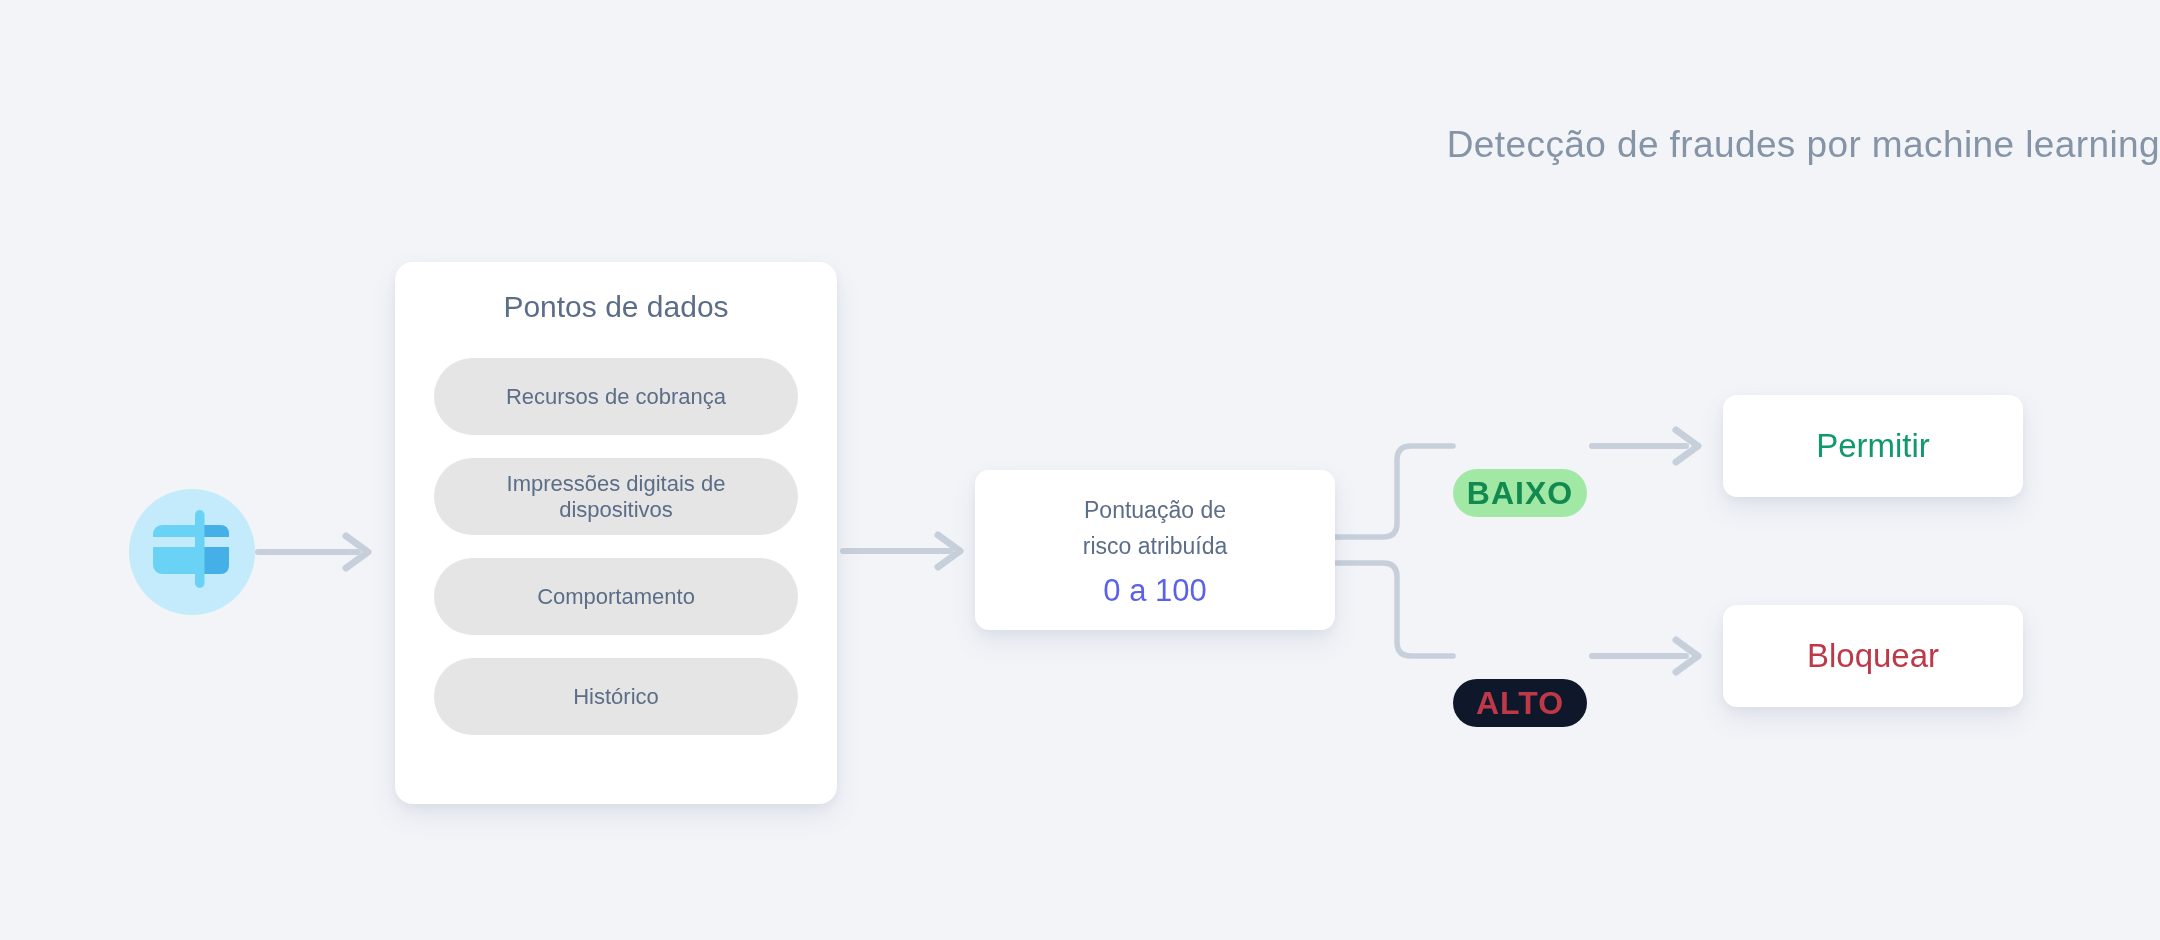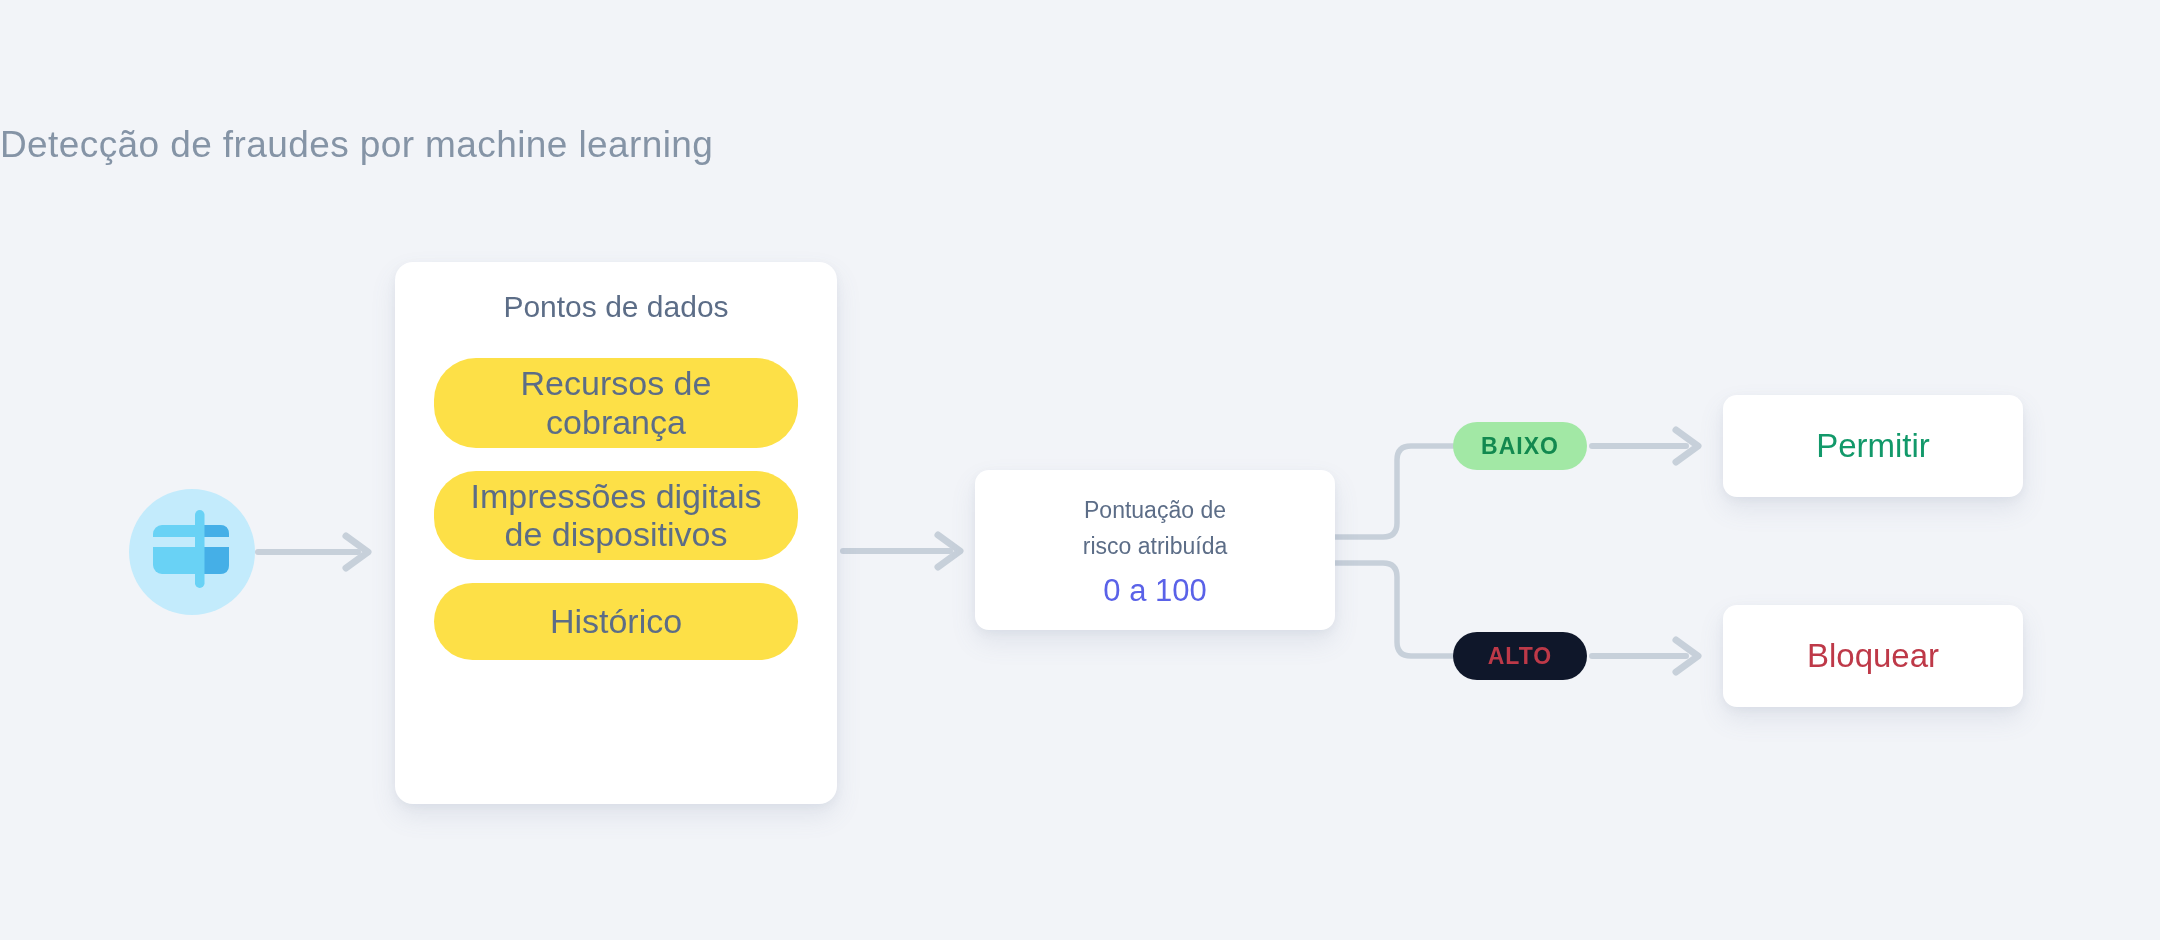--- a/index.html
+++ b/index.html
@@ -6,21 +6,21 @@
   body{
     width:2160px;height:940px;
     background:#F2F4F8;
     font-family:"Liberation Sans","DejaVu Sans",sans-serif;
     overflow:hidden;
   }
   .canvas{position:relative;width:2160px;height:940px;background:#F2F4F8;}
 
   .diagram-title{
     position:absolute;left:0;right:0;top:124px;
-    text-align:left;
+    text-align:right;
     font-size:37px;font-weight:400;letter-spacing:.4px;
     color:#8594A6;
   }
 
   
   .connectors{position:absolute;left:0;top:0;width:2160px;height:940px;pointer-events:none;}
 
   
   .input-circle{
     position:absolute;left:129px;top:489px;width:126px;height:126px;
@@ -36,40 +36,40 @@
   .datapoints-card{left:395px;top:262px;width:442px;height:542px;border-radius:18px;}
   .datapoints-title{
     position:absolute;left:0;right:0;top:28px;text-align:center;
     font-size:30px;color:#5C6D87;
   }
   .pill-list{
     position:absolute;left:39px;right:39px;top:96px;
     display:flex;flex-direction:column;gap:23px;
   }
   .pill{
-    background:#fde047;border-radius:42px;
+    background:#e5e5e5;border-radius:42px;
     min-height:77px;box-sizing:border-box;padding:6px 18px;
     display:flex;align-items:center;justify-content:center;
     text-align:center;
-    font-size:34px;line-height:1.14;color:#5C6D87;
+    font-size:22px;line-height:1.14;color:#5C6D87;
   }
 
   
   .score-card{
     left:975px;top:470px;width:360px;height:160px;border-radius:14px;
     display:flex;flex-direction:column;align-items:center;justify-content:center;
   }
   .score-line{font-size:23px;line-height:36px;color:#5C6D87;text-align:center;}
   .score-range{font-size:31px;line-height:36px;margin-top:9px;color:#5A62E8;text-align:center;}
 
   
   .badge{
     position:absolute;width:134px;height:48px;border-radius:24px;
     display:flex;align-items:center;justify-content:center;
-    font-size:23px;font-weight:700;letter-spacing:1px;
+    font-size:32px;font-weight:700;letter-spacing:1px;margin-top:47px;
   }
   .badge-low{left:1453px;top:422px;background:#A2E8A5;color:#12894F;}
   .badge-high{left:1453px;top:632px;background:#0f172a;color:#BD3948;}
 
   
   .action-card{
     width:300px;height:102px;border-radius:14px;
     display:flex;align-items:center;justify-content:center;
     font-size:33px;font-weight:500;
   }
@@ -117,20 +117,21 @@
       <rect x="24" y="48" width="76" height="10" fill="#C3EBFC"></rect>
       <rect x="66" y="21" width="9.5" height="78" rx="4.75" fill="#69D2F5"></rect>
     </svg>
   </div>
 
   <div class="card datapoints-card">
     <div class="datapoints-title">Pontos de dados</div>
     <div class="pill-list">
       <div class="pill">Recursos de cobrança</div>
       <div class="pill">Impressões digitais de dispositivos</div>
+      <div class="pill">Comportamento</div>
       <div class="pill">Histórico</div>
     </div>
   </div>
 
   <div class="card score-card">
     <div class="score-line">Pontuação de</div>
     <div class="score-line">risco atribuída</div>
     <div class="score-range">0 a 100</div>
   </div>
 

